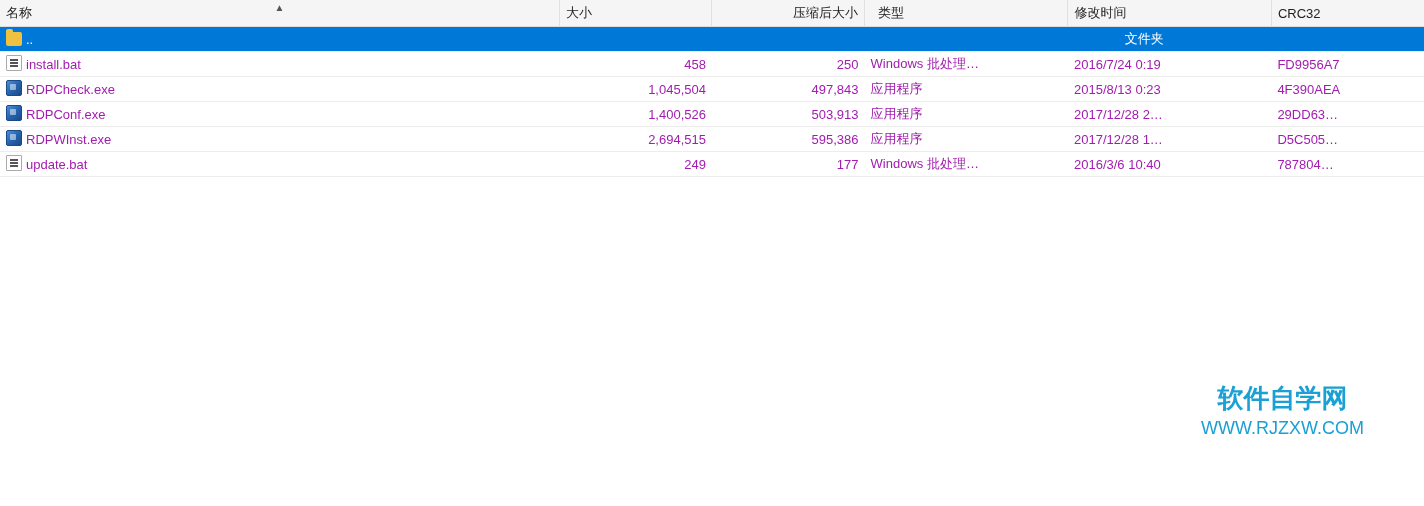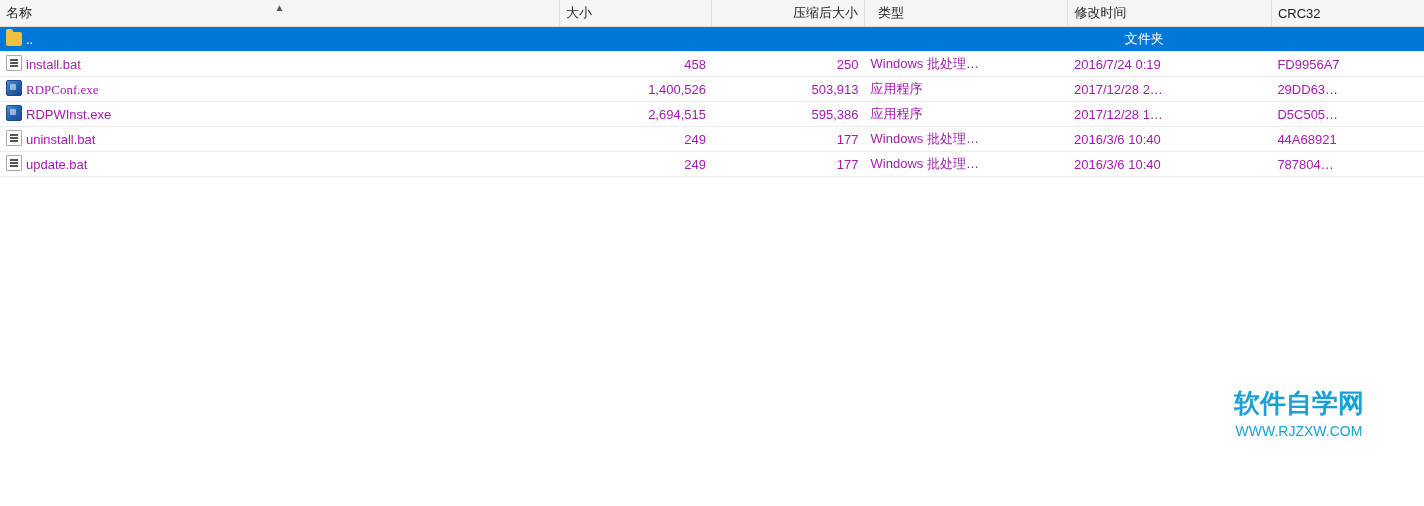--- a/index.html
+++ b/index.html
@@ -182,21 +182,21 @@
     }
 
     .watermark-title {
       font-size: 26px;
       font-weight: bold;
       font-family: 'Microsoft YaHei', sans-serif;
       color: #1aa0d4;
     }
 
     .watermark-url {
-      font-size: 14px;
+      font-size: 18px;
       color: #1aa0d4;
       margin-top: 2px;
     }
 
     .table-wrapper {
       position: relative;
       height: 100%;
     }
   </style>
 </head>
@@ -227,44 +227,44 @@
           </tr>
           <tr>
             <td style="white-space: nowrap; overflow: hidden; text-overflow: ellipsis;"><span class="icon-bat"></span><span style="vertical-align: middle;">install.bat</span></td>
             <td class="num">458</td>
             <td class="num">250</td>
             <td>Windows 批处理…</td>
             <td>2016/7/24 0:19</td>
             <td>FD9956A7</td>
           </tr>
           <tr>
-            <td style="white-space: nowrap; overflow: hidden; text-overflow: ellipsis;"><span class="icon-exe"></span><span style="vertical-align: middle; font-family: Liberation Serif, serif;">RDPConf.exe</span></td>
+            <td style="white-space: nowrap; overflow: hidden; text-overflow: ellipsis;"><span class="icon-exe"></span><span style="vertical-align: middle;">RDPCheck.exe</span></td>
+            <td class="num">1,045,504</td>
+            <td class="num">497,843</td>
+            <td>应用程序</td>
+            <td>2015/8/13 0:23</td>
+            <td>4F390AEA</td>
+          </tr>
+          <tr>
+            <td style="white-space: nowrap; overflow: hidden; text-overflow: ellipsis;"><span class="icon-exe"></span><span style="vertical-align: middle;">RDPConf.exe</span></td>
             <td class="num">1,400,526</td>
             <td class="num">503,913</td>
             <td>应用程序</td>
             <td>2017/12/28 2…</td>
             <td>29DD63…</td>
           </tr>
           <tr>
             <td style="white-space: nowrap; overflow: hidden; text-overflow: ellipsis;"><span class="icon-exe"></span><span style="vertical-align: middle;">RDPWInst.exe</span></td>
             <td class="num">2,694,515</td>
             <td class="num">595,386</td>
             <td>应用程序</td>
             <td>2017/12/28 1…</td>
             <td>D5C505…</td>
           </tr>
           <tr>
-            <td style="white-space: nowrap; overflow: hidden; text-overflow: ellipsis;"><span class="icon-bat"></span><span style="vertical-align: middle;">uninstall.bat</span></td>
-            <td class="num">249</td>
-            <td class="num">177</td>
-            <td>Windows 批处理…</td>
-            <td>2016/3/6 10:40</td>
-            <td>44A68921</td>
-          </tr>
-          <tr>
             <td style="white-space: nowrap; overflow: hidden; text-overflow: ellipsis;"><span class="icon-bat"></span><span style="vertical-align: middle;">update.bat</span></td>
             <td class="num">249</td>
             <td class="num">177</td>
             <td>Windows 批处理…</td>
             <td>2016/3/6 10:40</td>
             <td>787804…</td>
           </tr>
         </tbody>
     </table>
 

